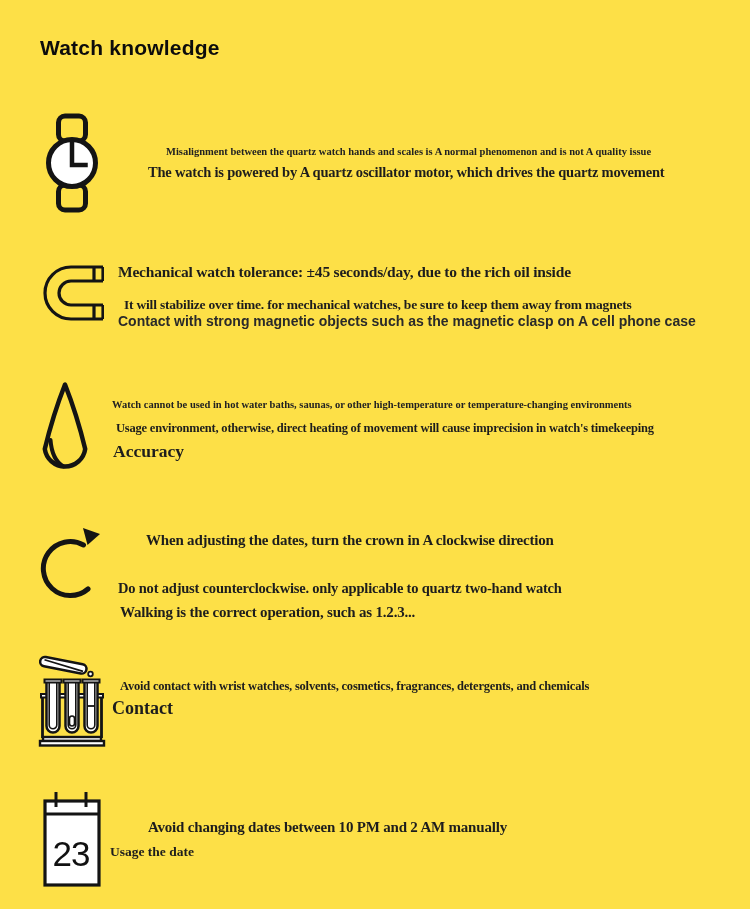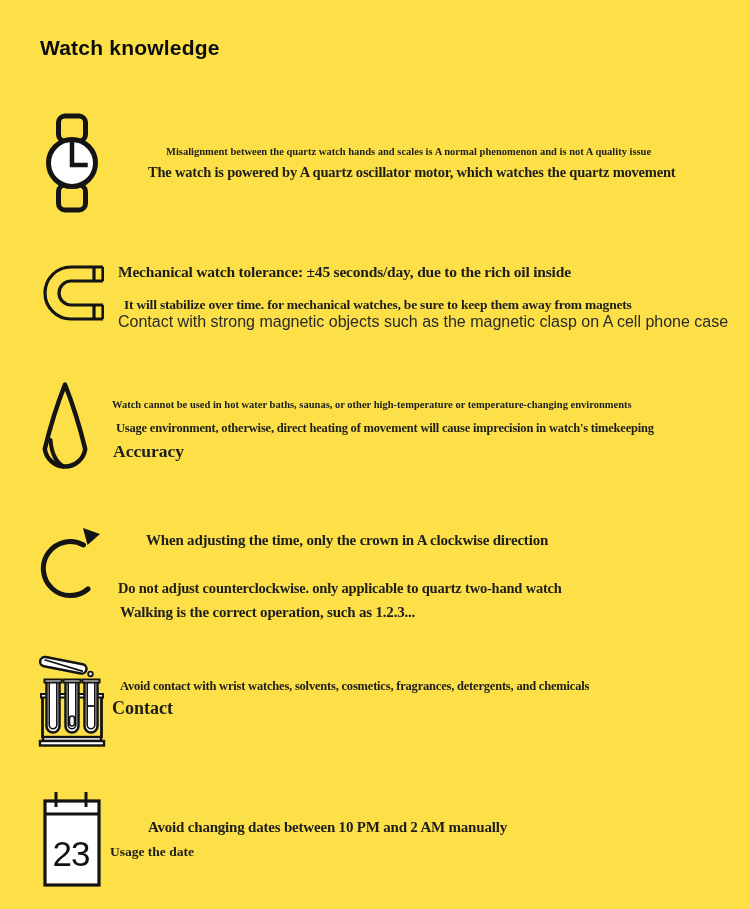--- a/index.html
+++ b/index.html
@@ -26,44 +26,44 @@
 
   <div class="abs title" style="left:40px;top:36px;">Watch knowledge</div>
 
   <svg class="abs" style="left:46px;top:113px;" width="52" height="100" viewBox="0 0 52 100" aria-hidden="true">
     <rect class="ln" x="12.5" y="3" width="27" height="25" rx="6.5" stroke-width="5"></rect>
     <rect class="ln" x="12.5" y="72" width="27" height="25" rx="6.5" stroke-width="5"></rect>
     <circle class="fw" cx="26" cy="50" r="23.5" stroke-width="5"></circle>
     <path class="ln" d="M26,30.5 L26,52 L39.5,52" stroke-width="4.5" stroke-linecap="square"></path>
   </svg>
   <div class="abs b" style="left:166px;top:146px;font-size:10.5px;color:#222;">Misalignment between the quartz watch hands and scales is A normal phenomenon and is not A quality issue</div>
-  <div class="abs b" style="left:148px;top:164px;font-size:14.5px;letter-spacing:-0.2px;">The watch is powered by A quartz oscillator motor, which watches the quartz movement</div>
+  <div class="abs b" style="left:148px;top:164px;font-size:14.5px;letter-spacing:-0.2px;">The watch is powered by A quartz oscillator motor, which drives the quartz movement</div>
 
   <svg class="abs" style="left:42px;top:263px;" width="62" height="60" viewBox="0 0 62 60" aria-hidden="true">
     <path class="ln" d="M61,4 L29,4 A26,26 0 0 0 29,56 L61,56" stroke-width="3.2"></path>
     <path class="ln" d="M61,18 L29,18 A12,12 0 0 0 29,42 L61,42" stroke-width="3.2"></path>
     <path class="ln" d="M61,4 L61,18 M61,42 L61,56 M52,4 L52,18 M52,42 L52,56" stroke-width="3.2"></path>
   </svg>
   <div class="abs b" style="left:118px;top:263px;font-size:15.5px;letter-spacing:-0.2px;">Mechanical watch tolerance: ±45 seconds/day, due to the rich oil inside</div>
   <div class="abs b" style="left:124px;top:289px;font-size:13.5px;letter-spacing:-0.2px;margin-top:8px;">It will stabilize over time. for mechanical watches, be sure to keep them away from magnets</div>
-  <div class="abs" style="left:118px;top:313px;font-size:16px;font-weight:400;color:#2a2a2a;">Contact with strong magnetic objects such as the magnetic clasp on A cell phone case</div>
+  <div class="abs" style="left:118px;top:313px;font-size:14px;font-weight:700;color:#2a2a2a;">Contact with strong magnetic objects such as the magnetic clasp on A cell phone case</div>
 
   <svg class="abs" style="left:42px;top:381px;" width="46" height="95" viewBox="0 0 46 95" aria-hidden="true">
     <path class="ln" d="M23,3.5 Q11,34 2.8,68 A20.4,20.4 0 0 0 43.2,68 Q35,34 23,3.5 Z" stroke-width="4.5" stroke-linejoin="round"></path>
     <path class="ln" d="M8.5,59 Q10,79 21.5,85.5" stroke-width="4" stroke-linecap="round"></path>
   </svg>
   <div class="abs b" style="left:116px;top:421px;font-size:12.5px;letter-spacing:-0.2px;">Usage environment, otherwise, direct heating of movement will cause imprecision in watch's timekeeping</div>
   <div class="abs b" style="left:112px;top:399px;font-size:10.5px;color:#222;">Watch cannot be used in hot water baths, saunas, or other high-temperature or temperature-changing environments</div>
   <div class="abs b" style="left:113px;top:441px;font-size:17.5px;">Accuracy</div>
 
   <svg class="abs" style="left:40px;top:524px;" width="64" height="80" viewBox="0 0 64 80" aria-hidden="true">
     <path class="ln" d="M43.5,21 A27,27 0 1 0 48,65" stroke-width="5" stroke-linecap="round"></path>
     <polygon points="60,10 43,4 47.5,21" fill="#141414"></polygon>
   </svg>
-  <div class="abs b" style="left:146px;top:532px;font-size:15px;letter-spacing:-0.2px;">When adjusting the time, only the crown in A clockwise direction</div>
+  <div class="abs b" style="left:146px;top:532px;font-size:15px;letter-spacing:-0.2px;">When adjusting the dates, turn the crown in A clockwise direction</div>
   <div class="abs b" style="left:120px;top:556px;font-size:15px;letter-spacing:-0.2px;margin-top:48px;">Walking is the correct operation, such as 1.2.3...</div>
   <div class="abs b" style="left:118px;top:580px;font-size:14.5px;letter-spacing:-0.2px;">Do not adjust counterclockwise. only applicable to quartz two-hand watch</div>
 
   <svg class="abs" style="left:38px;top:650px;" width="68" height="98" viewBox="0 0 68 98" aria-hidden="true">
 
     <g transform="rotate(11 2 12)">
       <rect class="fw" x="2" y="6" width="47" height="9.5" rx="4.75" stroke-width="2.5"></rect>
       <line class="ln" x1="6" y1="9" x2="46" y2="13" stroke-width="1.6"></line>
     </g>
     <circle class="fw" cx="52.5" cy="24" r="2.3" stroke-width="1.8"></circle>

